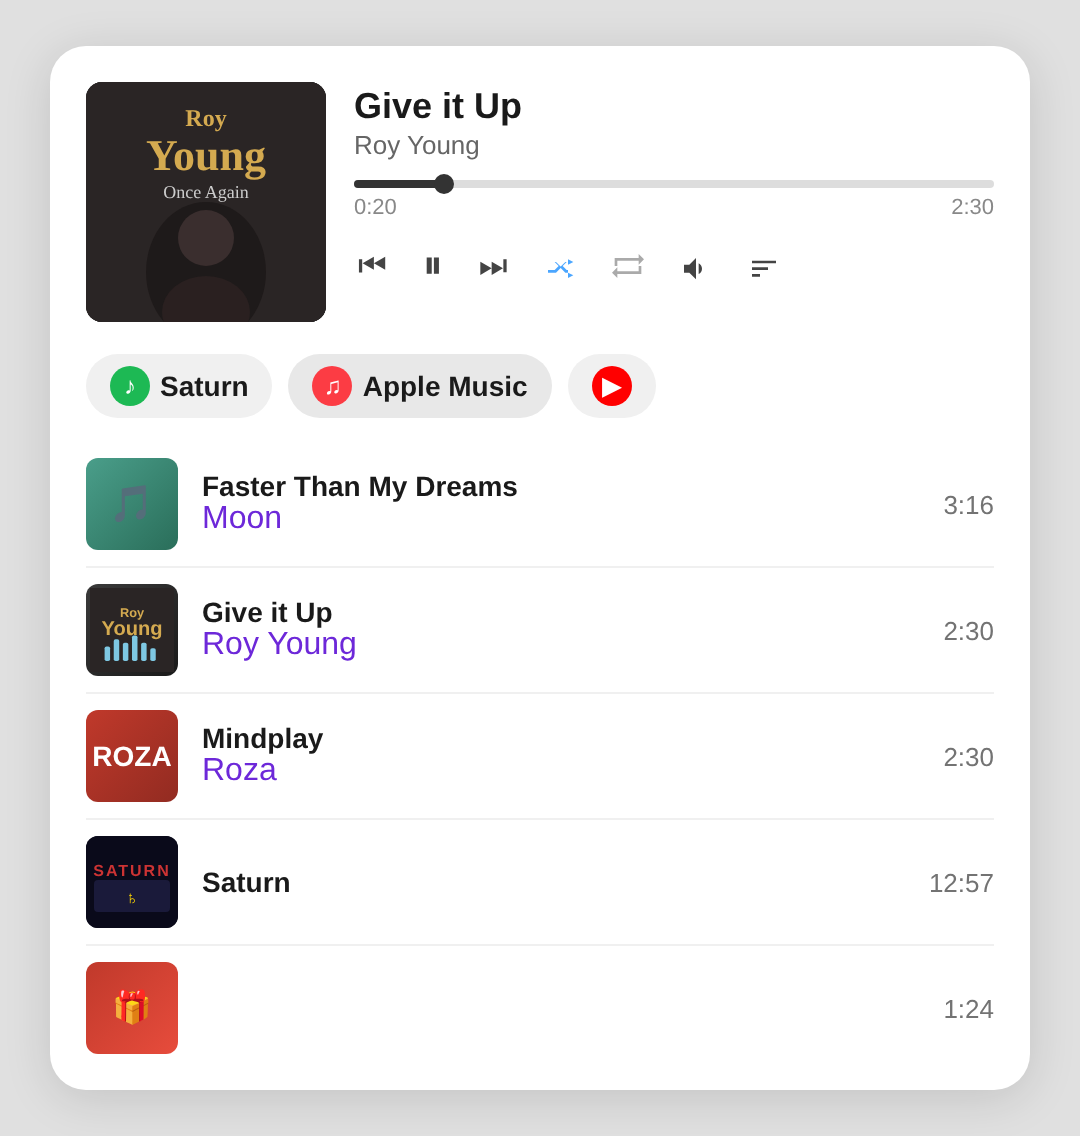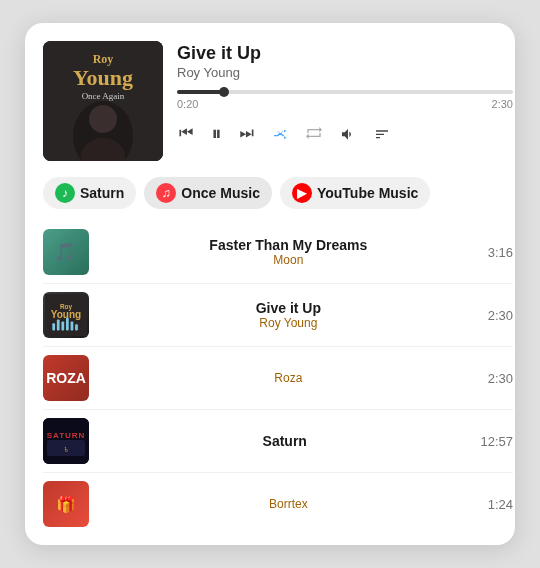--- a/index.html
+++ b/index.html
@@ -9,21 +9,21 @@
       justify-content: center;
       align-items: center;
       width: 540px;
       height: 568px;
       font-family: -apple-system, BlinkMacSystemFont, 'Segoe UI', sans-serif;
     }
     .card {
       background: #ffffff;
       border-radius: 18px;
       width: 490px;
-      padding: 18px 2px 10px 18px;
+      padding: 18px 18px 10px 18px;
       box-shadow: 0 4px 24px rgba(0,0,0,0.13);
     }
     
     .now-playing {
       display: flex;
       align-items: flex-start;
       gap: 14px;
       margin-bottom: 16px;
     }
     .album-art {
@@ -201,30 +201,29 @@
       color: #ffd700; font-size: 14px;
     }
     .thumb-opening {
       background: linear-gradient(135deg, #c0392b, #e74c3c);
       width: 100%; height: 100%;
       display: flex; align-items: center; justify-content: center;
       color: white; font-size: 16px;
     }
     .track-meta {
       flex: 1;
-      text-align: center;
     }
     .track-name {
       font-size: 14px;
       font-weight: 600;
       color: #1a1a1a;
     }
     .track-sub {
-      font-size: 12px;
-      color: #a16207;
+      font-size: 16px;
+      color: #6d28d9;
     }
     .track-duration {
       font-size: 13px;
       color: #737373;
       flex-shrink: 0;
     }
   </style>
 </head>
 <body>
 
@@ -289,25 +288,24 @@
     </div>
   </div>
 
   <div class="service-tabs">
     <button class="service-tab">
       <span class="service-icon spotify-icon">♪</span>
       <span>Saturn</span>
     </button>
     <button class="service-tab active">
       <span class="service-icon apple-icon">♫</span>
-      <span>Once Music</span>
+      <span>Apple Music</span>
     </button>
     <button class="service-tab">
       <span class="service-icon youtube-icon">▶</span>
-      <span>YouTube Music</span>
     </button>
   </div>
 
   <div class="track-list">
 
     <div class="track-row">
       <div class="track-thumb">
         <div class="thumb-moon">🎵</div>
       </div>
       <div class="track-meta">
@@ -339,20 +337,21 @@
         <div class="track-sub">Roy Young</div>
       </div>
       <div class="track-duration">2:30</div>
     </div>
 
     <div class="track-row">
       <div class="track-thumb">
         <div class="thumb-roza">ROZA</div>
       </div>
       <div class="track-meta">
+        <div class="track-name">Mindplay</div>
         <div class="track-sub">Roza</div>
       </div>
       <div class="track-duration">2:30</div>
     </div>
 
     <div class="track-row">
       <div class="track-thumb">
         <div class="thumb-saturn">
           <svg width="46" height="46" viewBox="0 0 46 46">
             <rect width="46" height="46" fill="#0a0a1a"></rect>
@@ -366,18 +365,17 @@
         <div class="track-name">Saturn</div>
       </div>
       <div class="track-duration">12:57</div>
     </div>
 
     <div class="track-row">
       <div class="track-thumb">
         <div class="thumb-opening">🎁</div>
       </div>
       <div class="track-meta">
-        <div class="track-sub">Borrtex</div>
       </div>
       <div class="track-duration">1:24</div>
     </div>
   </div>
 </div>
 
 </body></html>

